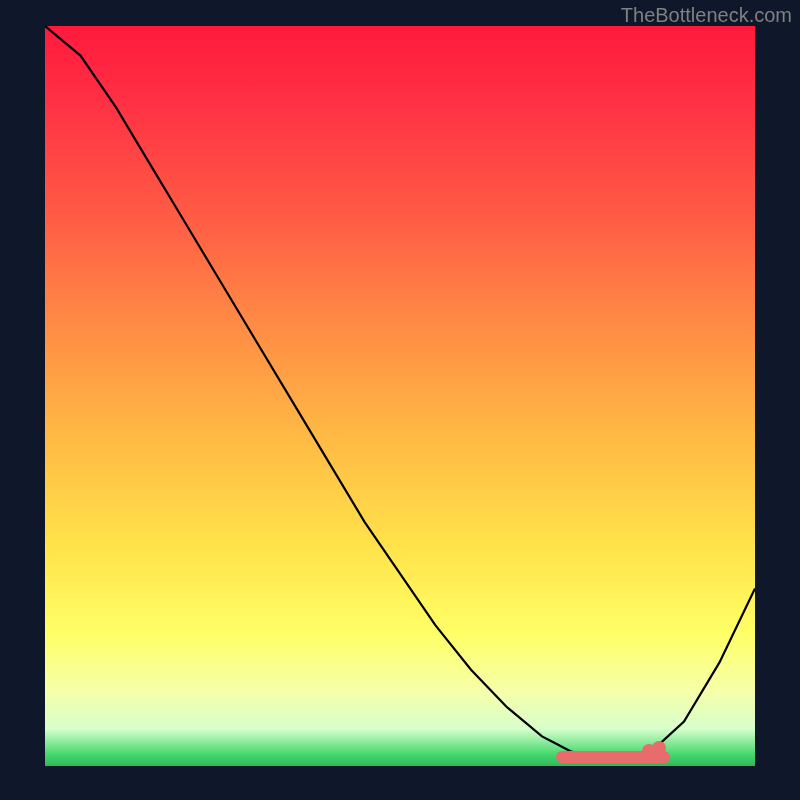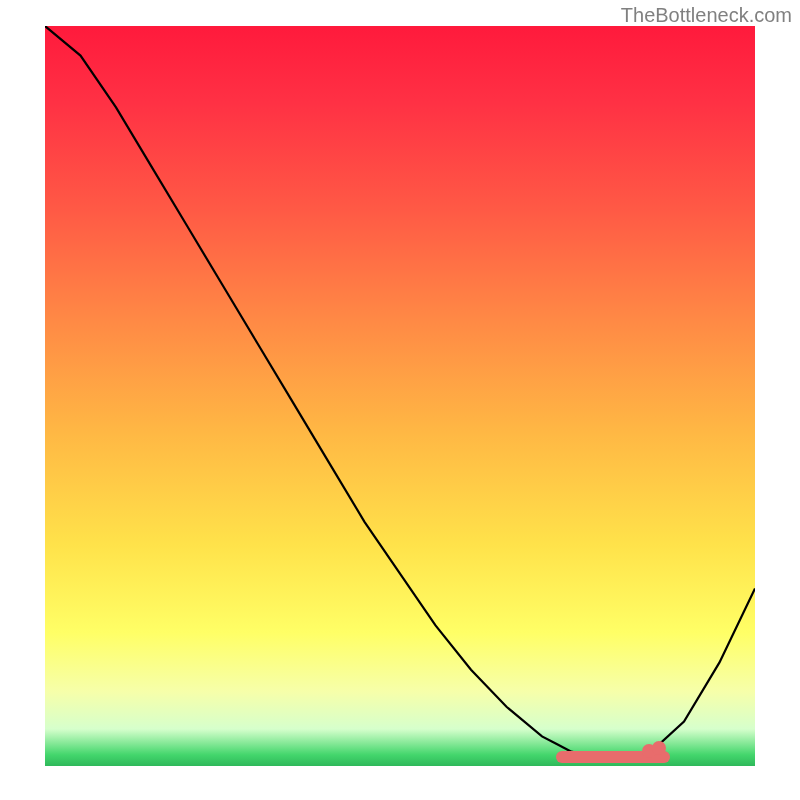--- a/index.html
+++ b/index.html
@@ -8,21 +8,21 @@
     background: #000;
     width: 800px;
     height: 800px;
     overflow: hidden;
     font-family: Arial, Helvetica, sans-serif;
   }
   .page {
     position: relative;
     width: 800px;
     height: 800px;
-    background: #ffffff;
+    background: #0f172a;
   }
   .watermark {
     position: absolute;
     top: 4px;
     right: 8px;
     color: #808080;
     font-size: 20px;
     font-weight: 500;
     z-index: 5;
     user-select: none;

